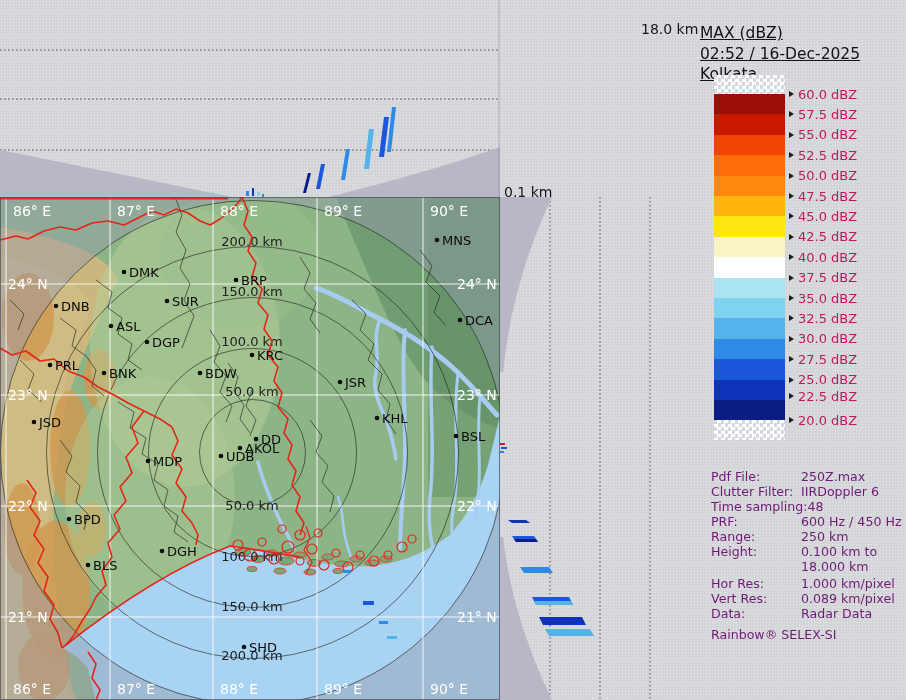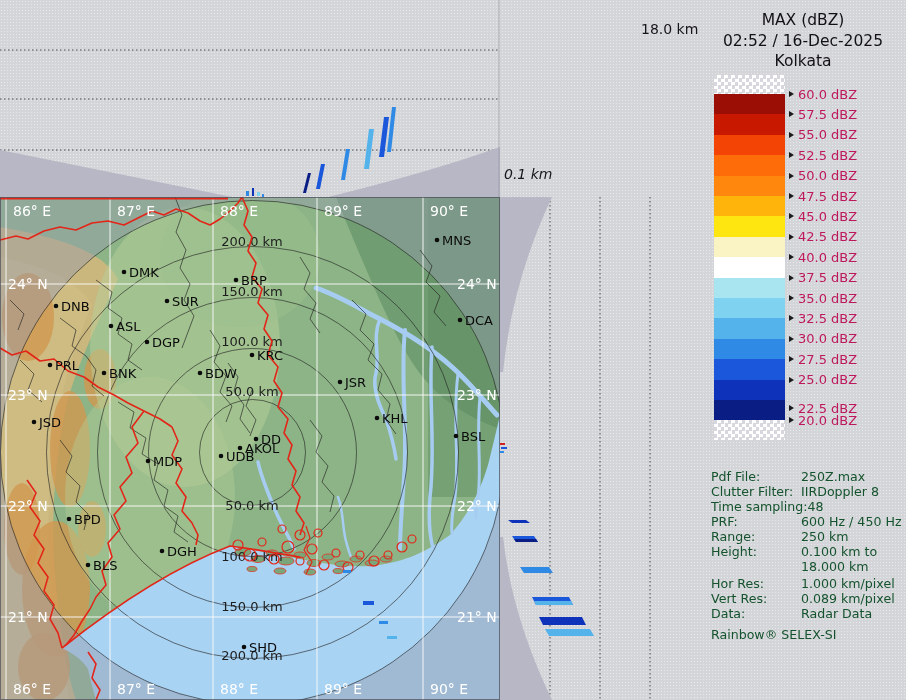--- a/index.html
+++ b/index.html
@@ -14,37 +14,37 @@
   .panel{position:absolute;}
   #top-strip{left:0;top:0;width:500px;height:197px;}
   #right-strip{left:500px;top:197px;width:200px;height:503px;}
   #map{left:0;top:197px;width:500px;height:503px;background:#8db487;}
   #legend{left:700px;top:0;width:206px;height:700px;}
   svg{display:block;}
   svg text{font-family:"DejaVu Sans",sans-serif;}
 
   .corner-label{position:absolute;font-size:14px;color:#17171a;white-space:nowrap;}
   #lbl-hmax{left:641px;top:7px;margin-top:14px;}
-  #lbl-hmin{left:504px;top:166px;font-style:italic;}
-
-  #legend .title-block{position:absolute;top:10px;left:0;width:100%;text-align:center;}
+  #lbl-hmin{left:504px;top:184px;}
+
+  #legend .title-block{position:absolute;top:23px;left:0;width:100%;text-align:left;text-decoration:underline;}
   #legend .title-line{font-size:15.5px;line-height:20.5px;color:#121215;}
 
   #scale{position:absolute;left:0;top:0;width:100%;height:460px;}
   .band{position:absolute;left:14px;width:71px;}
   .checker{
     background-color:#ffffff;
     background-image:repeating-conic-gradient(#ffffff 0% 25%, #d7d7de 25% 50%);
     background-size:7px 7px;
   }
   .scale-row{position:absolute;left:89px;height:16px;display:flex;align-items:center;}
   .scale-arrow{width:0;height:0;border-left:5px solid #1a1a1a;border-top:3.5px solid transparent;border-bottom:3.5px solid transparent;margin-right:4px;flex:none;}
   .scale-text{font-size:13px;color:#be185d;white-space:nowrap;}
 
-  #meta{position:absolute;left:11px;top:469px;width:192px;font-size:12.6px;line-height:15px;color:#14532d;}
+  #meta{position:absolute;left:11px;top:469px;width:192px;font-size:12.6px;line-height:15px;color:#701a75;}
   .mrow{display:flex;}
   .mlabel{width:90px;flex:none;white-space:nowrap;}
   .mrow.flush .mlabel{width:auto;}
   .mval{white-space:nowrap;}
   .gap-after{margin-bottom:2px;}
   #meta-footer{margin-top:6px;white-space:nowrap;}
 </style>
 </head>
 <body>
 
@@ -377,38 +377,38 @@
         <span class="scale-text">30.0 dBZ</span>
       </div>
       <div class="scale-row" style="top: 351.2px;">
         <span class="scale-arrow"></span>
         <span class="scale-text">27.5 dBZ</span>
       </div>
       <div class="scale-row" style="top: 371.6px;">
         <span class="scale-arrow"></span>
         <span class="scale-text">25.0 dBZ</span>
       </div>
-      <div class="scale-row" style="top: 400px;">
+      <div class="scale-row" style="top: 388px;">
         <span class="scale-arrow"></span>
         <span class="scale-text">22.5 dBZ</span>
       </div>
       <div class="scale-row" style="top: 412.4px;">
         <span class="scale-arrow"></span>
         <span class="scale-text">20.0 dBZ</span>
       </div>
     </div>
   <div id="meta">
     <div id="meta-rows">
         <div class="mrow">
           <span class="mlabel">Pdf File:</span>
           <span class="mval">250Z.max</span>
         </div>
         <div class="mrow">
           <span class="mlabel">Clutter Filter:</span>
-          <span class="mval">IIRDoppler 8</span>
+          <span class="mval">IIRDoppler 6</span>
         </div>
         <div class="mrow flush">
           <span class="mlabel">Time sampling:</span>
           <span class="mval">48</span>
         </div>
         <div class="mrow">
           <span class="mlabel">PRF:</span>
           <span class="mval">600 Hz / 450 Hz</span>
         </div>
         <div class="mrow">

